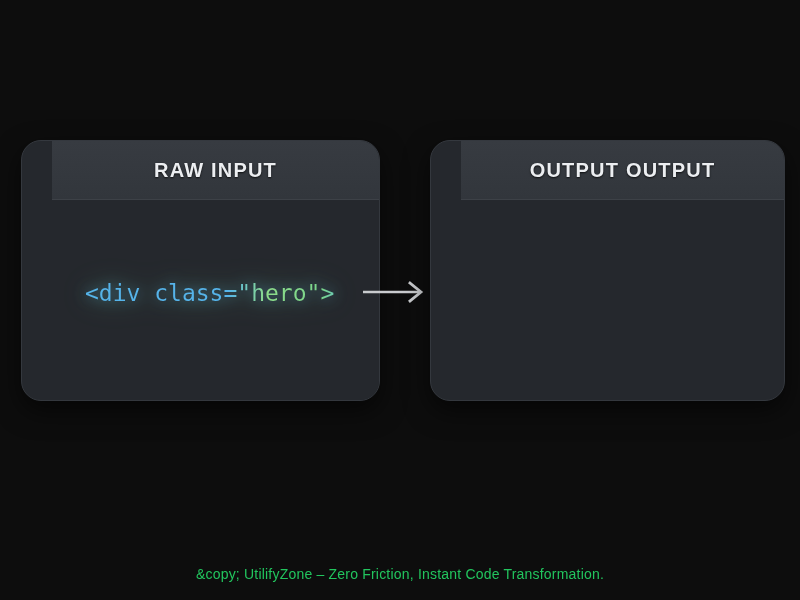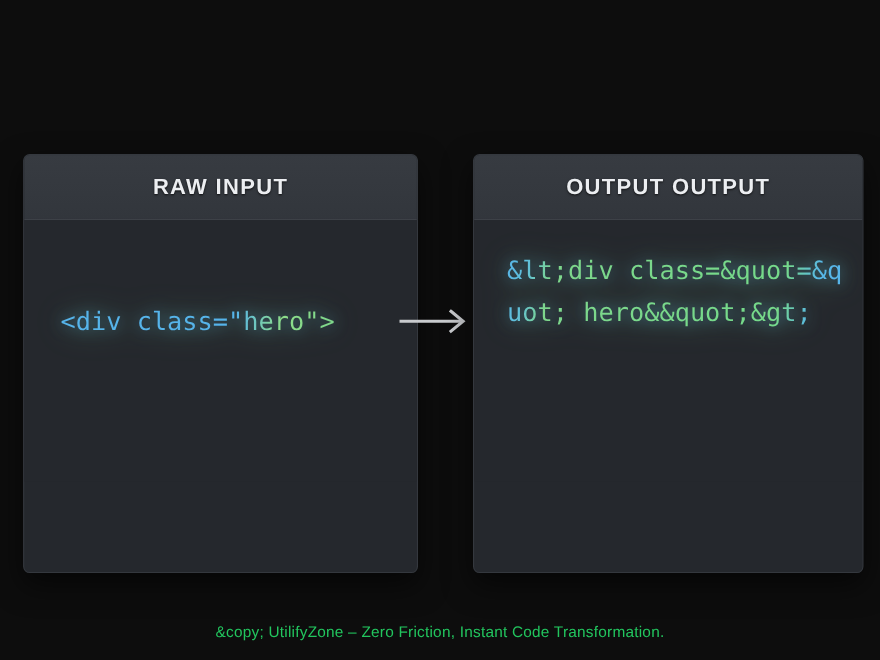--- a/index.html
+++ b/index.html
@@ -18,27 +18,28 @@
   
   #stage {
     position: absolute;
     inset: 0;
   }
 
   
   .panel {
     position: absolute;
     top: 140px;
-    height: 381px;
-    border-radius: 6px;
+    height: 261px;
+    border-radius: 20px;
     background: #25282d;
     border: 1px solid #34383e;
     box-shadow: 0 10px 26px rgba(0,0,0,0.55);
     overflow: hidden;
     box-sizing: border-box;
+    padding-left: 30px;
   }
   #panel-raw   { left: 21px;  width: 359px; }
   #panel-encoded { left: 430px; width: 355px; }
 
   .panel-header {
     height: 59px;
     background: linear-gradient(180deg, #373b41 0%, #32363c 100%);
     border-bottom: 1px solid #3d4147;
     display: flex;
     align-items: center;
@@ -136,22 +137,19 @@
     <svg width="65" height="26" viewBox="0 0 65 26" aria-hidden="true">
       <line x1="0" y1="13" x2="56" y2="13" stroke="#c9cbce" stroke-width="2.6"></line>
       <polyline points="47,4 58,13 47,22" fill="none" stroke="#c9cbce" stroke-width="2.8" stroke-linecap="square" stroke-linejoin="miter"></polyline>
     </svg>
   </div>
 
   <div class="panel" id="panel-encoded">
     <div class="panel-header">
       <span class="panel-header-title">OUTPUT OUTPUT</span>
     </div>
-    <div class="panel-body">
-      <div class="code" id="code-encoded">&amp;lt;div class=&amp;quot=&amp;quot; hero&amp;&amp;quot;&amp;gt;</div>
-    </div>
   </div>
 
   <div id="footer">
     <span>&amp;copy; UtilifyZone – Zero Friction, Instant Code Transformation.</span>
   </div>
 
 </div>
 
 </body></html>

